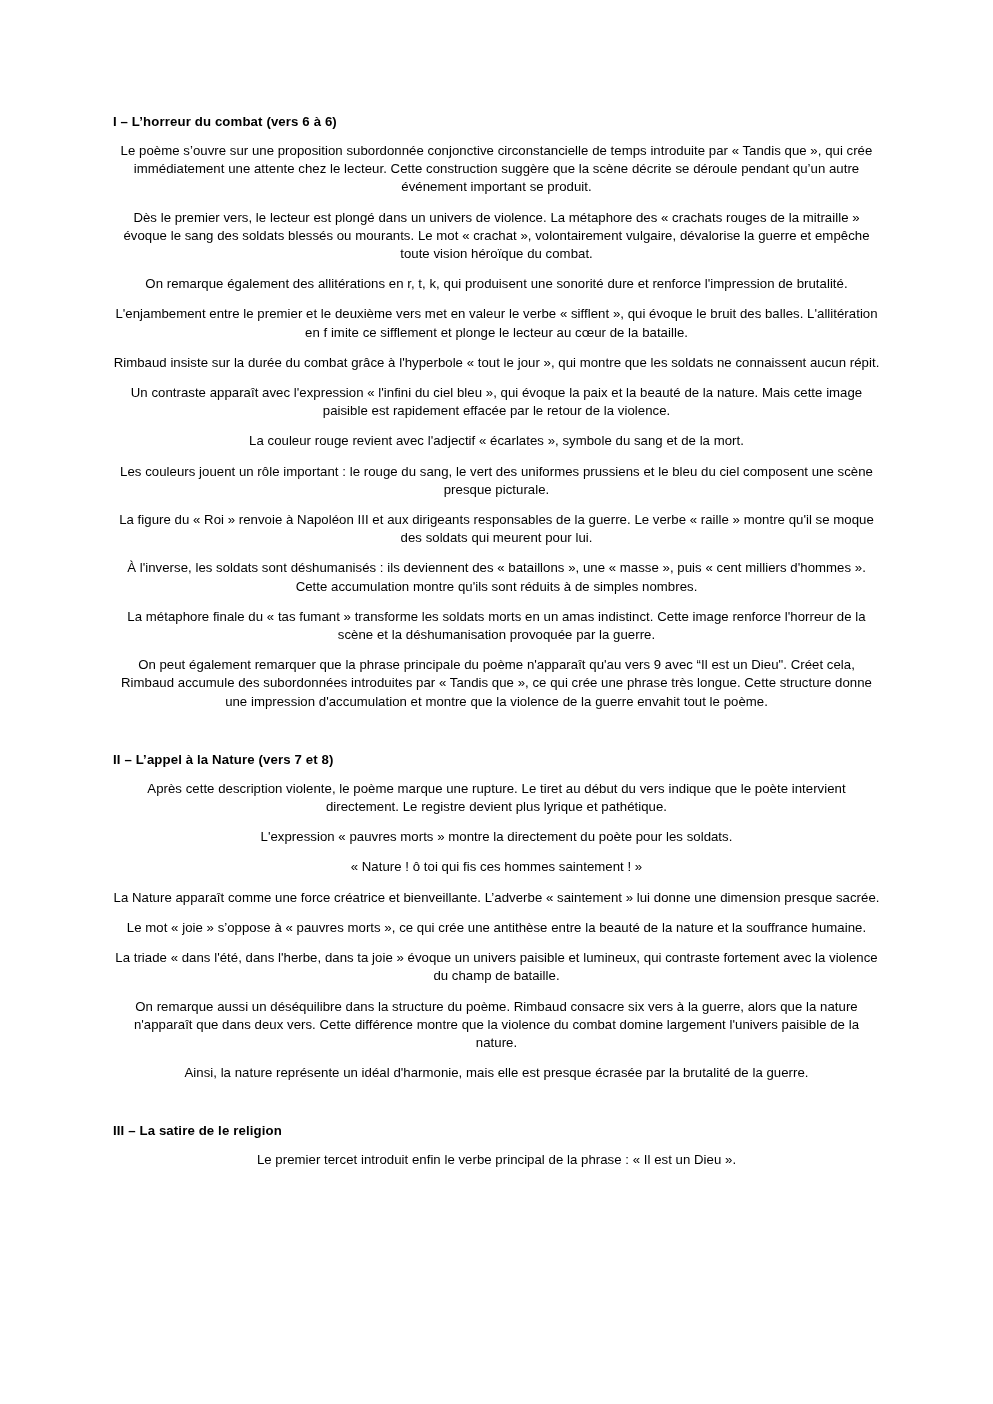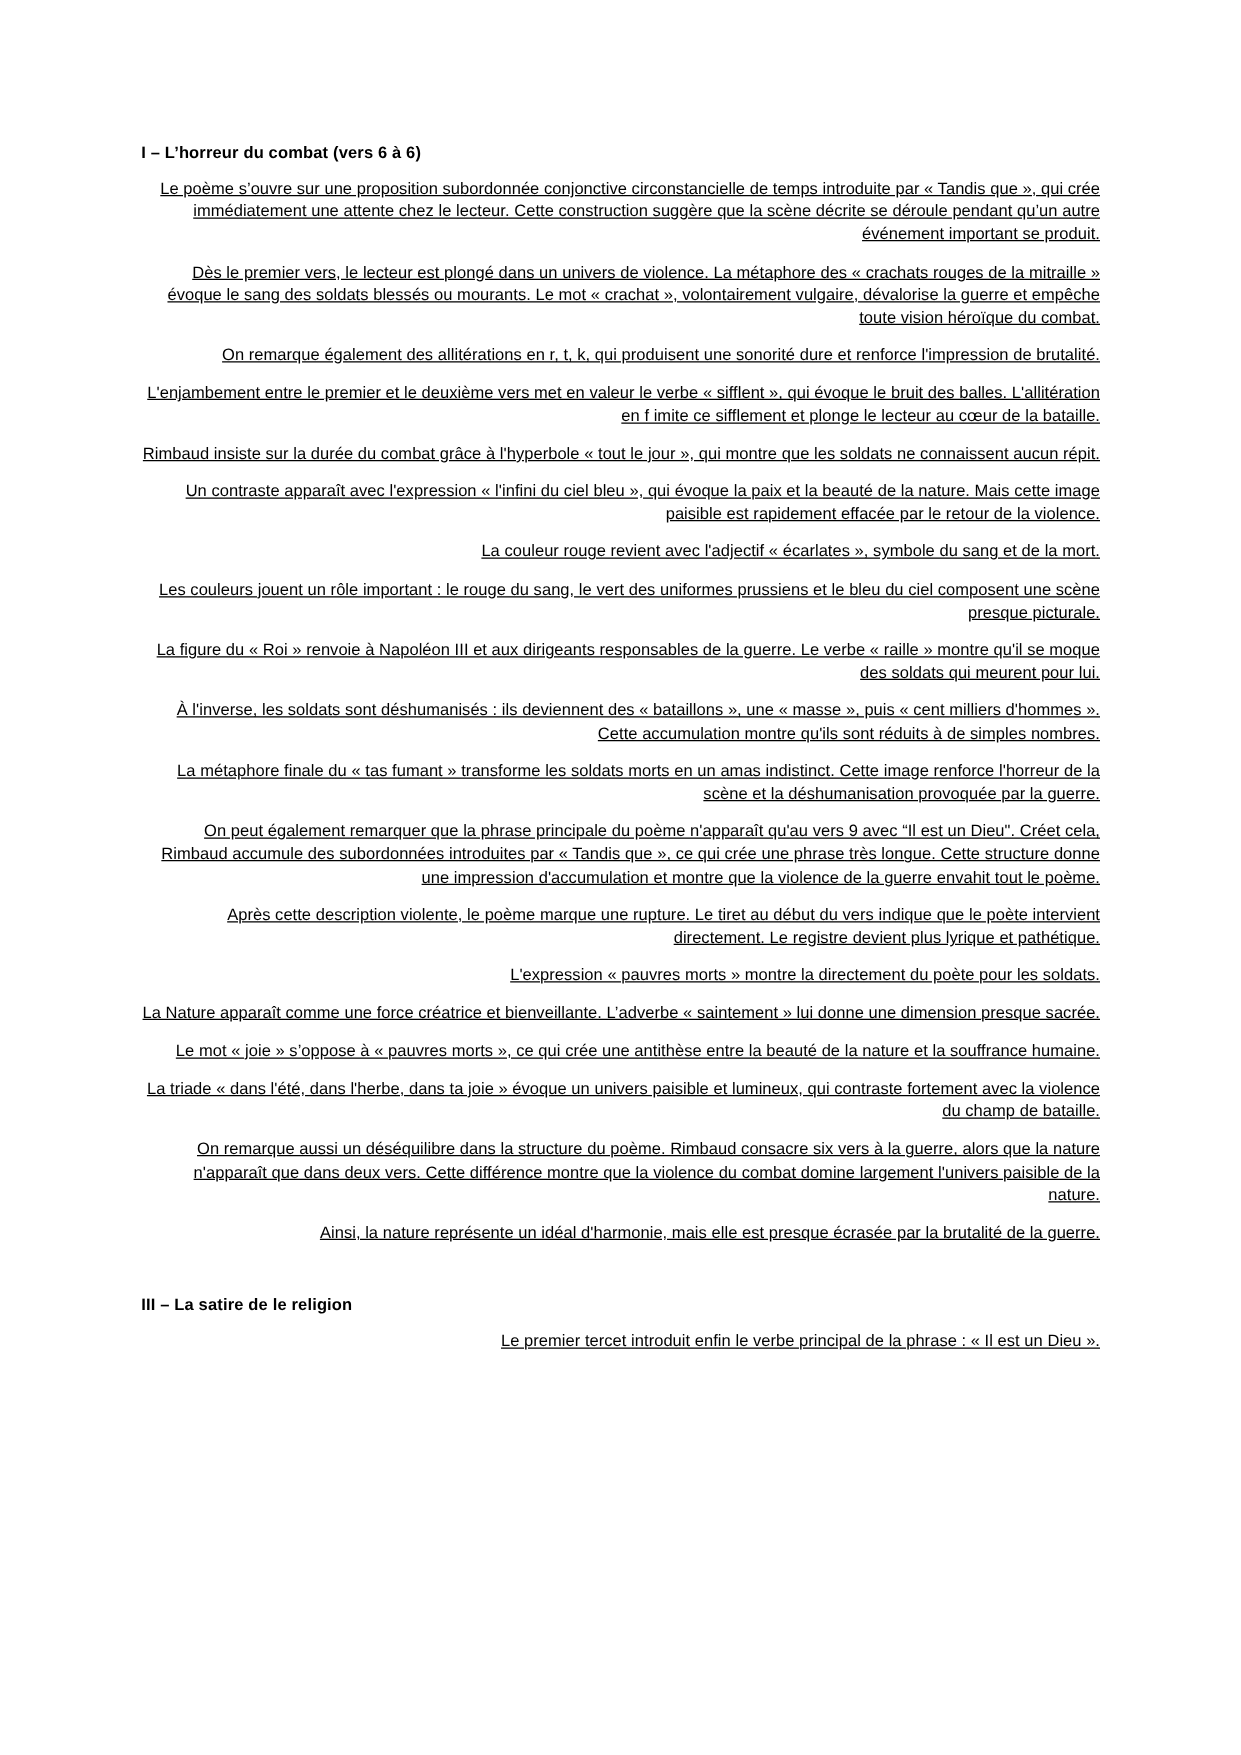--- a/index.html
+++ b/index.html
@@ -33,23 +33,22 @@
     margin: 0 0 11px 0;
     letter-spacing: 0.01em;
   }
   h2.section-heading.spaced-above {
     margin-top: 40px;
   }
   p.para {
     font-size: 13.2px;
     line-height: 18.2px;
     margin: 0 0 12px 0;
-    text-align: right;
+    text-align: center;
     letter-spacing: 0.003em;
-    text-decoration: underline;
   }
   p.para:last-child {
     margin-bottom: 5px;
   }
   .quote-line {
     display: block;
   }
 </style>
 </head>
 <body>
@@ -65,25 +64,27 @@
     <p class="para">L'enjambement entre le premier et le deuxième vers met en valeur le verbe « sifflent », qui évoque le bruit des balles. L'allitération en f imite ce sifflement et plonge le lecteur au cœur de la bataille.</p>
     <p class="para">Rimbaud insiste sur la durée du combat grâce à l'hyperbole « tout le jour », qui montre que les soldats ne connaissent aucun répit.</p>
     <p class="para">Un contraste apparaît avec l'expression « l'infini du ciel bleu », qui évoque la paix et la beauté de la nature. Mais cette image paisible est rapidement effacée par le retour de la violence.</p>
     <p class="para">La couleur rouge revient avec l'adjectif « écarlates », symbole du sang et de la mort.</p>
     <p class="para">Les couleurs jouent un rôle important : le rouge du sang, le vert des uniformes prussiens et le bleu du ciel composent une scène presque picturale.</p>
     <p class="para">La figure du « Roi » renvoie à Napoléon III et aux dirigeants responsables de la guerre. Le verbe « raille » montre qu'il se moque des soldats qui meurent pour lui.</p>
     <p class="para">À l'inverse, les soldats sont déshumanisés : ils deviennent des « bataillons », une « masse », puis « cent milliers d'hommes ». Cette accumulation montre qu'ils sont réduits à de simples nombres.</p>
     <p class="para">La métaphore finale du « tas fumant » transforme les soldats morts en un amas indistinct. Cette image renforce l'horreur de la scène et la déshumanisation provoquée par la guerre.</p>
     <p class="para">On peut également remarquer que la phrase principale du poème n'apparaît qu'au vers 9 avec “Il est un Dieu". Créet cela, Rimbaud accumule des subordonnées introduites par « Tandis que », ce qui crée une phrase très longue. Cette structure donne une impression d'accumulation et montre que la violence de la guerre envahit tout le poème.</p>
 
+    <h2 class="section-heading spaced-above">II – L’appel à la Nature (vers 7 et 8)</h2>
 
     <p class="para">Après cette description violente, le poème marque une rupture. Le tiret au début du vers indique que le poète intervient directement. Le registre devient plus lyrique et pathétique.</p>
     <p class="para">L'expression « pauvres morts » montre la directement du poète pour les soldats.</p>
 
     <p class="para">
+      <span class="quote-line">« Nature ! ô toi qui fis ces hommes saintement ! »</span>
     </p>
 
     <p class="para">La Nature apparaît comme une force créatrice et bienveillante. L’adverbe « saintement » lui donne une dimension presque sacrée.</p>
     <p class="para">Le mot « joie » s’oppose à « pauvres morts », ce qui crée une antithèse entre la beauté de la nature et la souffrance humaine.</p>
     <p class="para">La triade « dans l'été, dans l'herbe, dans ta joie » évoque un univers paisible et lumineux, qui contraste fortement avec la violence du champ de bataille.</p>
     <p class="para">On remarque aussi un déséquilibre dans la structure du poème. Rimbaud consacre six vers à la guerre, alors que la nature n'apparaît que dans deux vers. Cette différence montre que la violence du combat domine largement l'univers paisible de la nature.</p>
     <p class="para">Ainsi, la nature représente un idéal d'harmonie, mais elle est presque écrasée par la brutalité de la guerre.</p>
 
     <h2 class="section-heading spaced-above">III – La satire de le religion</h2>
 

